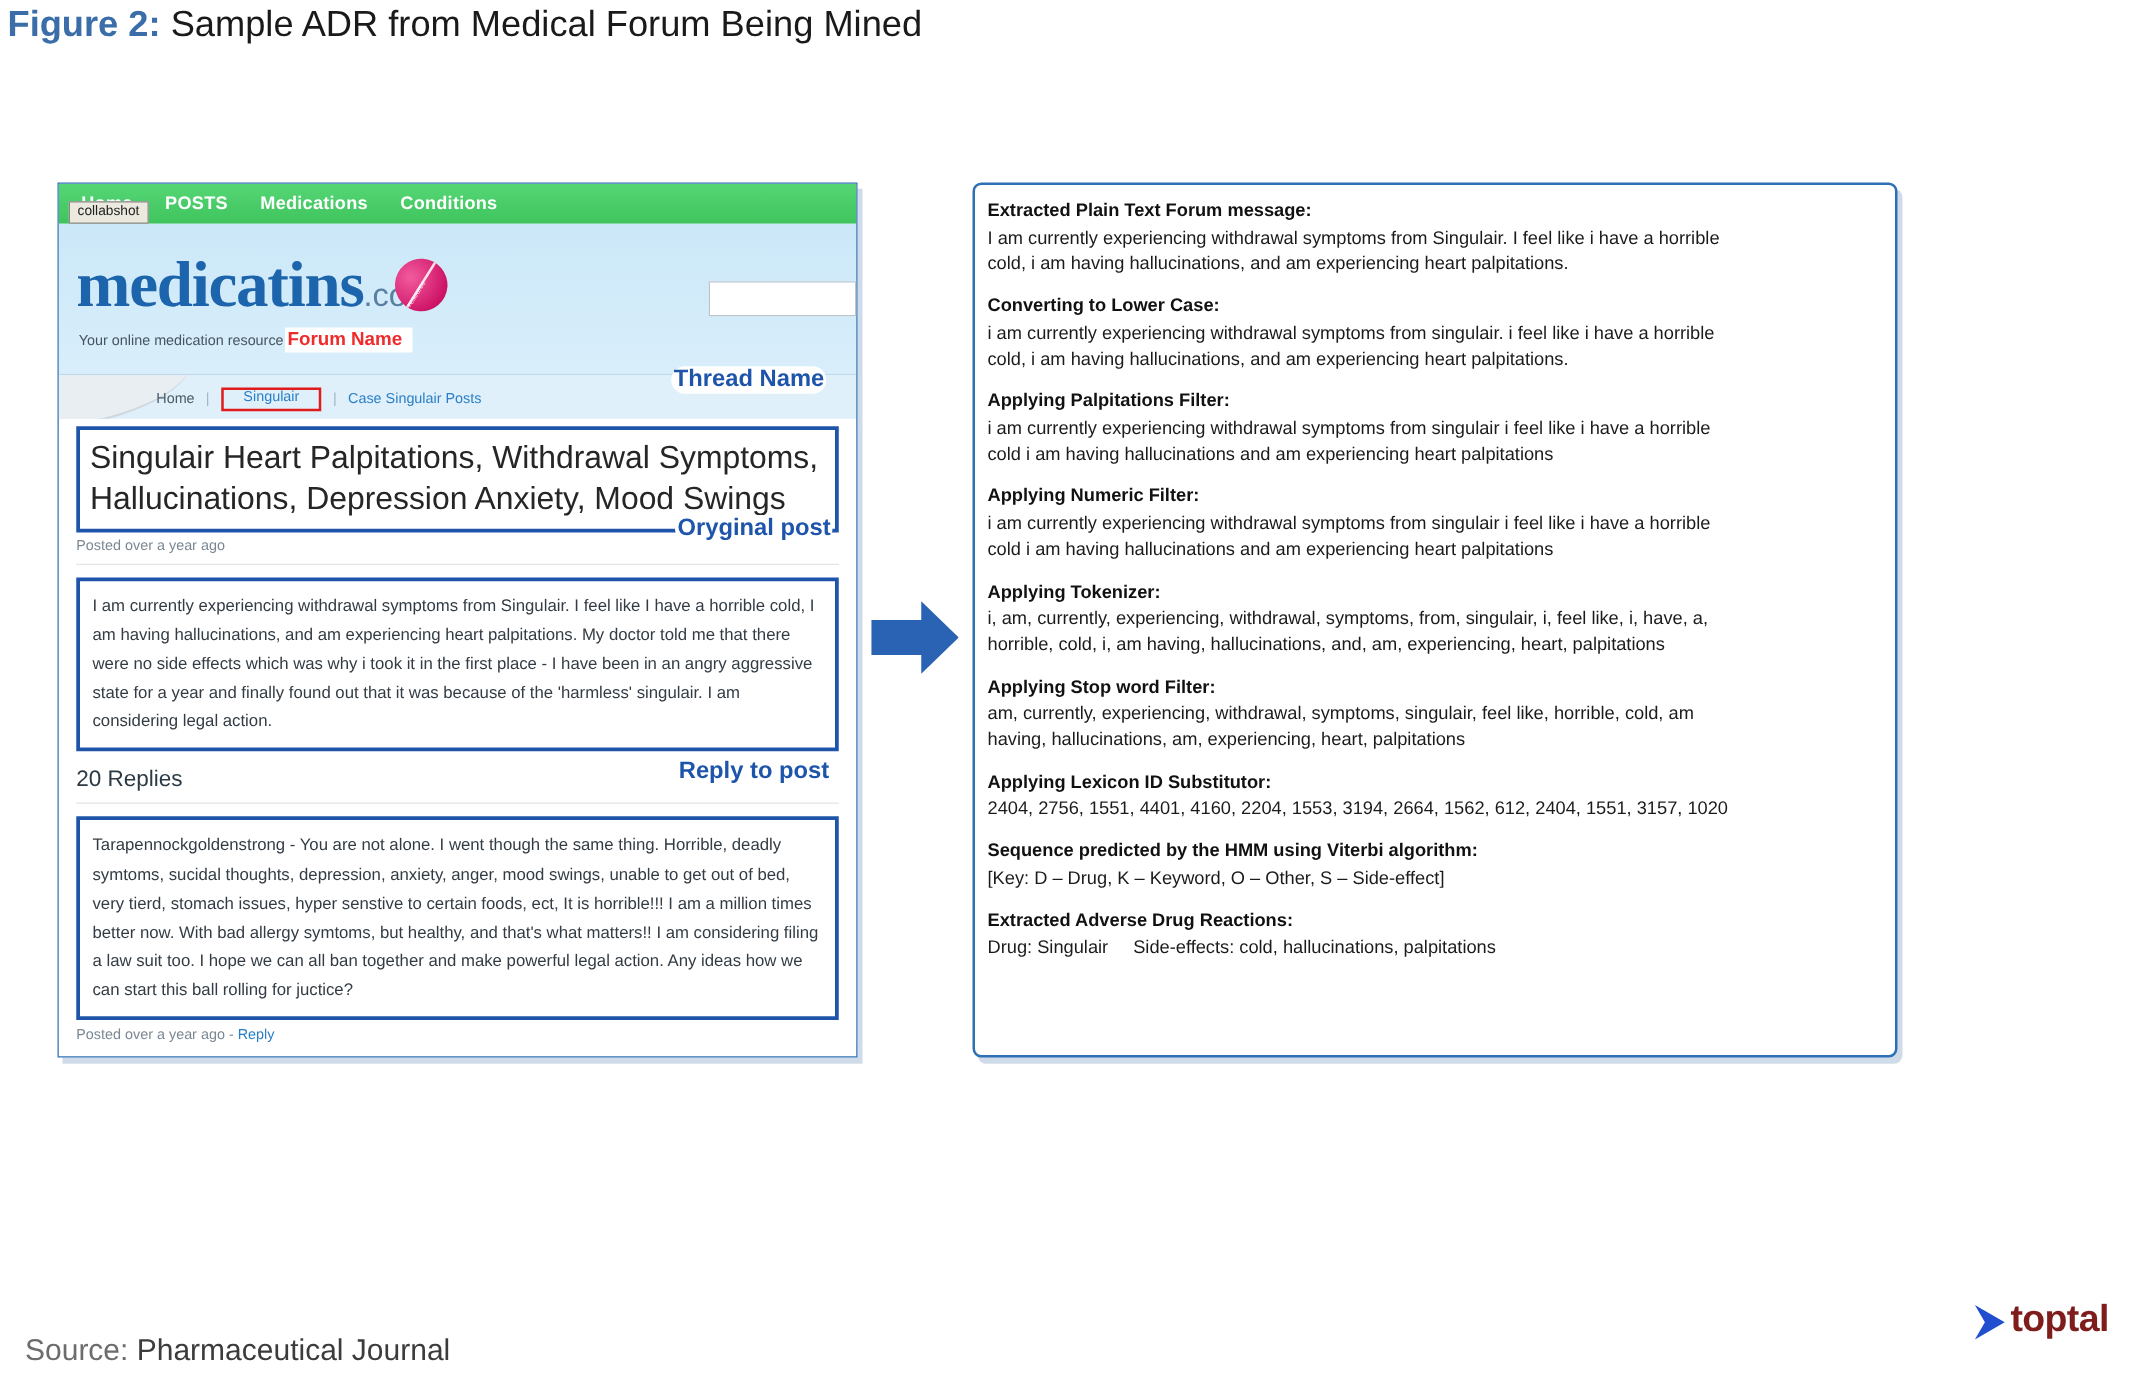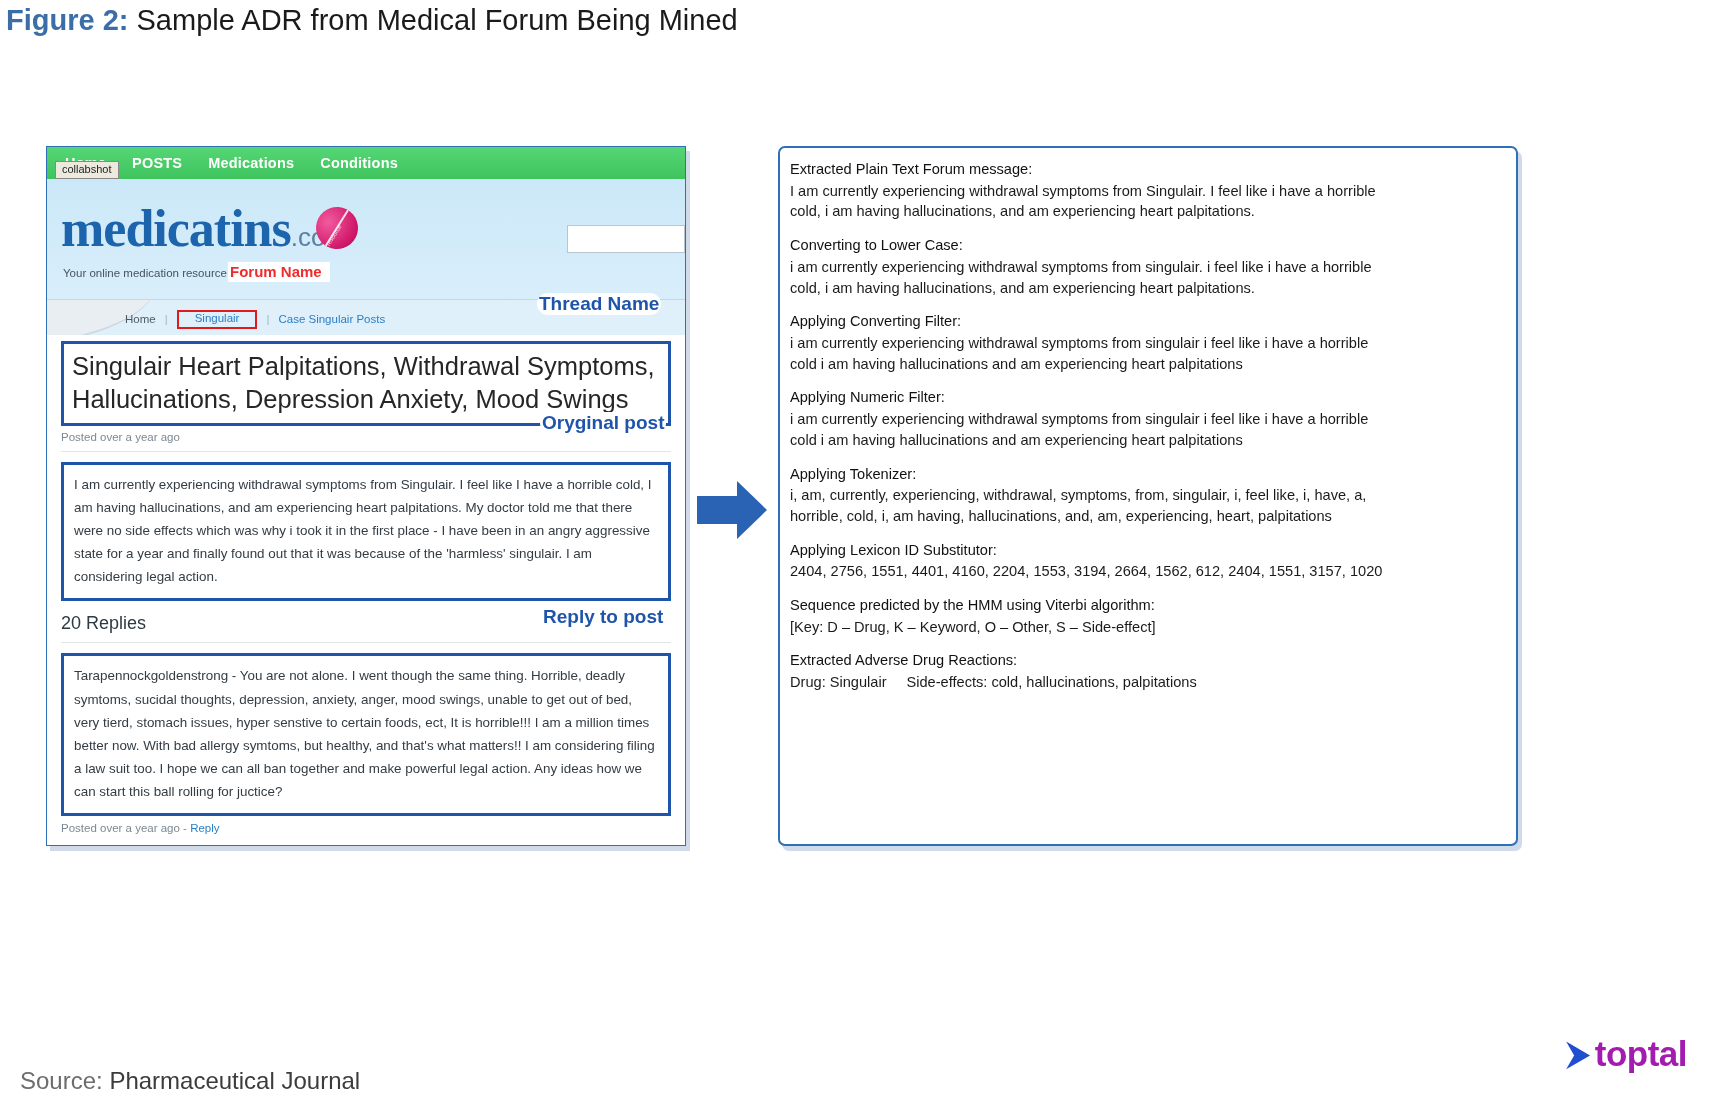--- a/index.html
+++ b/index.html
@@ -270,21 +270,21 @@
     border: 2px solid #2f6fb5;
     border-radius: 7px;
     box-shadow: 4px 5px 0 rgba(170,190,215,0.55);
     padding: 12px 8px 10px 10px;
     overflow: hidden;
   }
   .stage { margin-bottom: 14px; }
   .stage:last-child { margin-bottom: 0; }
   .stage-title {
     font-size: 14.6px;
-    font-weight: normal;
+    font-weight: bold;
     color: #111111;
     line-height: 1.35;
     margin-bottom: 1px;
   }
   .stage-line {
     font-size: 14.6px;
     color: #1b1b1b;
     line-height: 1.42;
     white-space: nowrap;
   }
@@ -308,23 +308,23 @@
     align-items: center;
     gap: 5px;
   }
   #toptal-logo .tp-mark {
     font-size: 31px;
     color: #204ecf;
     font-weight: bold;
     line-height: 1;
   }
   #toptal-logo .tp-word {
-    font-size: 35px;
-    font-weight: bold;
-    color: #a21caf;
+    font-size: 30px;
+    font-weight: bold;
+    color: #7f1d1d;
     letter-spacing: -0.5px;
     line-height: 1;
   }
 </style>
 </head>
 <body>
 
 <div id="figure-title">
   <span class="fig-label">Figure 2:</span>
   <span class="fig-text">Sample ADR from Medical Forum Being Mined</span>
@@ -403,37 +403,42 @@
     <div class="stage-line">cold, i am having hallucinations, and am experiencing heart palpitations.</div>
   </div>
 
   <div class="stage">
     <div class="stage-title">Converting to Lower Case:</div>
     <div class="stage-line">i am currently experiencing withdrawal symptoms from singulair. i feel like i have a horrible</div>
     <div class="stage-line">cold, i am having hallucinations, and am experiencing heart palpitations.</div>
   </div>
 
   <div class="stage">
-    <div class="stage-title">Applying Converting Filter:</div>
+    <div class="stage-title">Applying Palpitations Filter:</div>
     <div class="stage-line">i am currently experiencing withdrawal symptoms from singulair  i feel like i have a horrible</div>
     <div class="stage-line">cold  i am having hallucinations  and am experiencing heart palpitations</div>
   </div>
 
   <div class="stage">
     <div class="stage-title">Applying Numeric Filter:</div>
     <div class="stage-line">i am currently experiencing withdrawal symptoms from singulair i feel like i have a horrible</div>
     <div class="stage-line">cold i am having hallucinations and am experiencing heart palpitations</div>
   </div>
 
   <div class="stage">
     <div class="stage-title">Applying Tokenizer:</div>
     <div class="stage-line">i, am, currently, experiencing, withdrawal, symptoms, from, singulair, i, feel like, i, have, a,</div>
     <div class="stage-line">horrible, cold, i, am having, hallucinations, and, am, experiencing, heart, palpitations</div>
   </div>
 
+  <div class="stage">
+    <div class="stage-title">Applying Stop word Filter:</div>
+    <div class="stage-line">am, currently, experiencing, withdrawal, symptoms, singulair, feel like, horrible, cold, am</div>
+    <div class="stage-line">having, hallucinations, am, experiencing, heart, palpitations</div>
+  </div>
 
   <div class="stage">
     <div class="stage-title">Applying Lexicon ID Substitutor:</div>
     <div class="stage-line">2404, 2756, 1551, 4401, 4160, 2204, 1553, 3194, 2664, 1562, 612, 2404, 1551, 3157, 1020</div>
   </div>
 
   <div class="stage">
     <div class="stage-title">Sequence predicted by the HMM using Viterbi algorithm:</div>
     <div class="stage-line">[Key: D – Drug, K – Keyword, O – Other, S – Side-effect]</div>
   </div>

